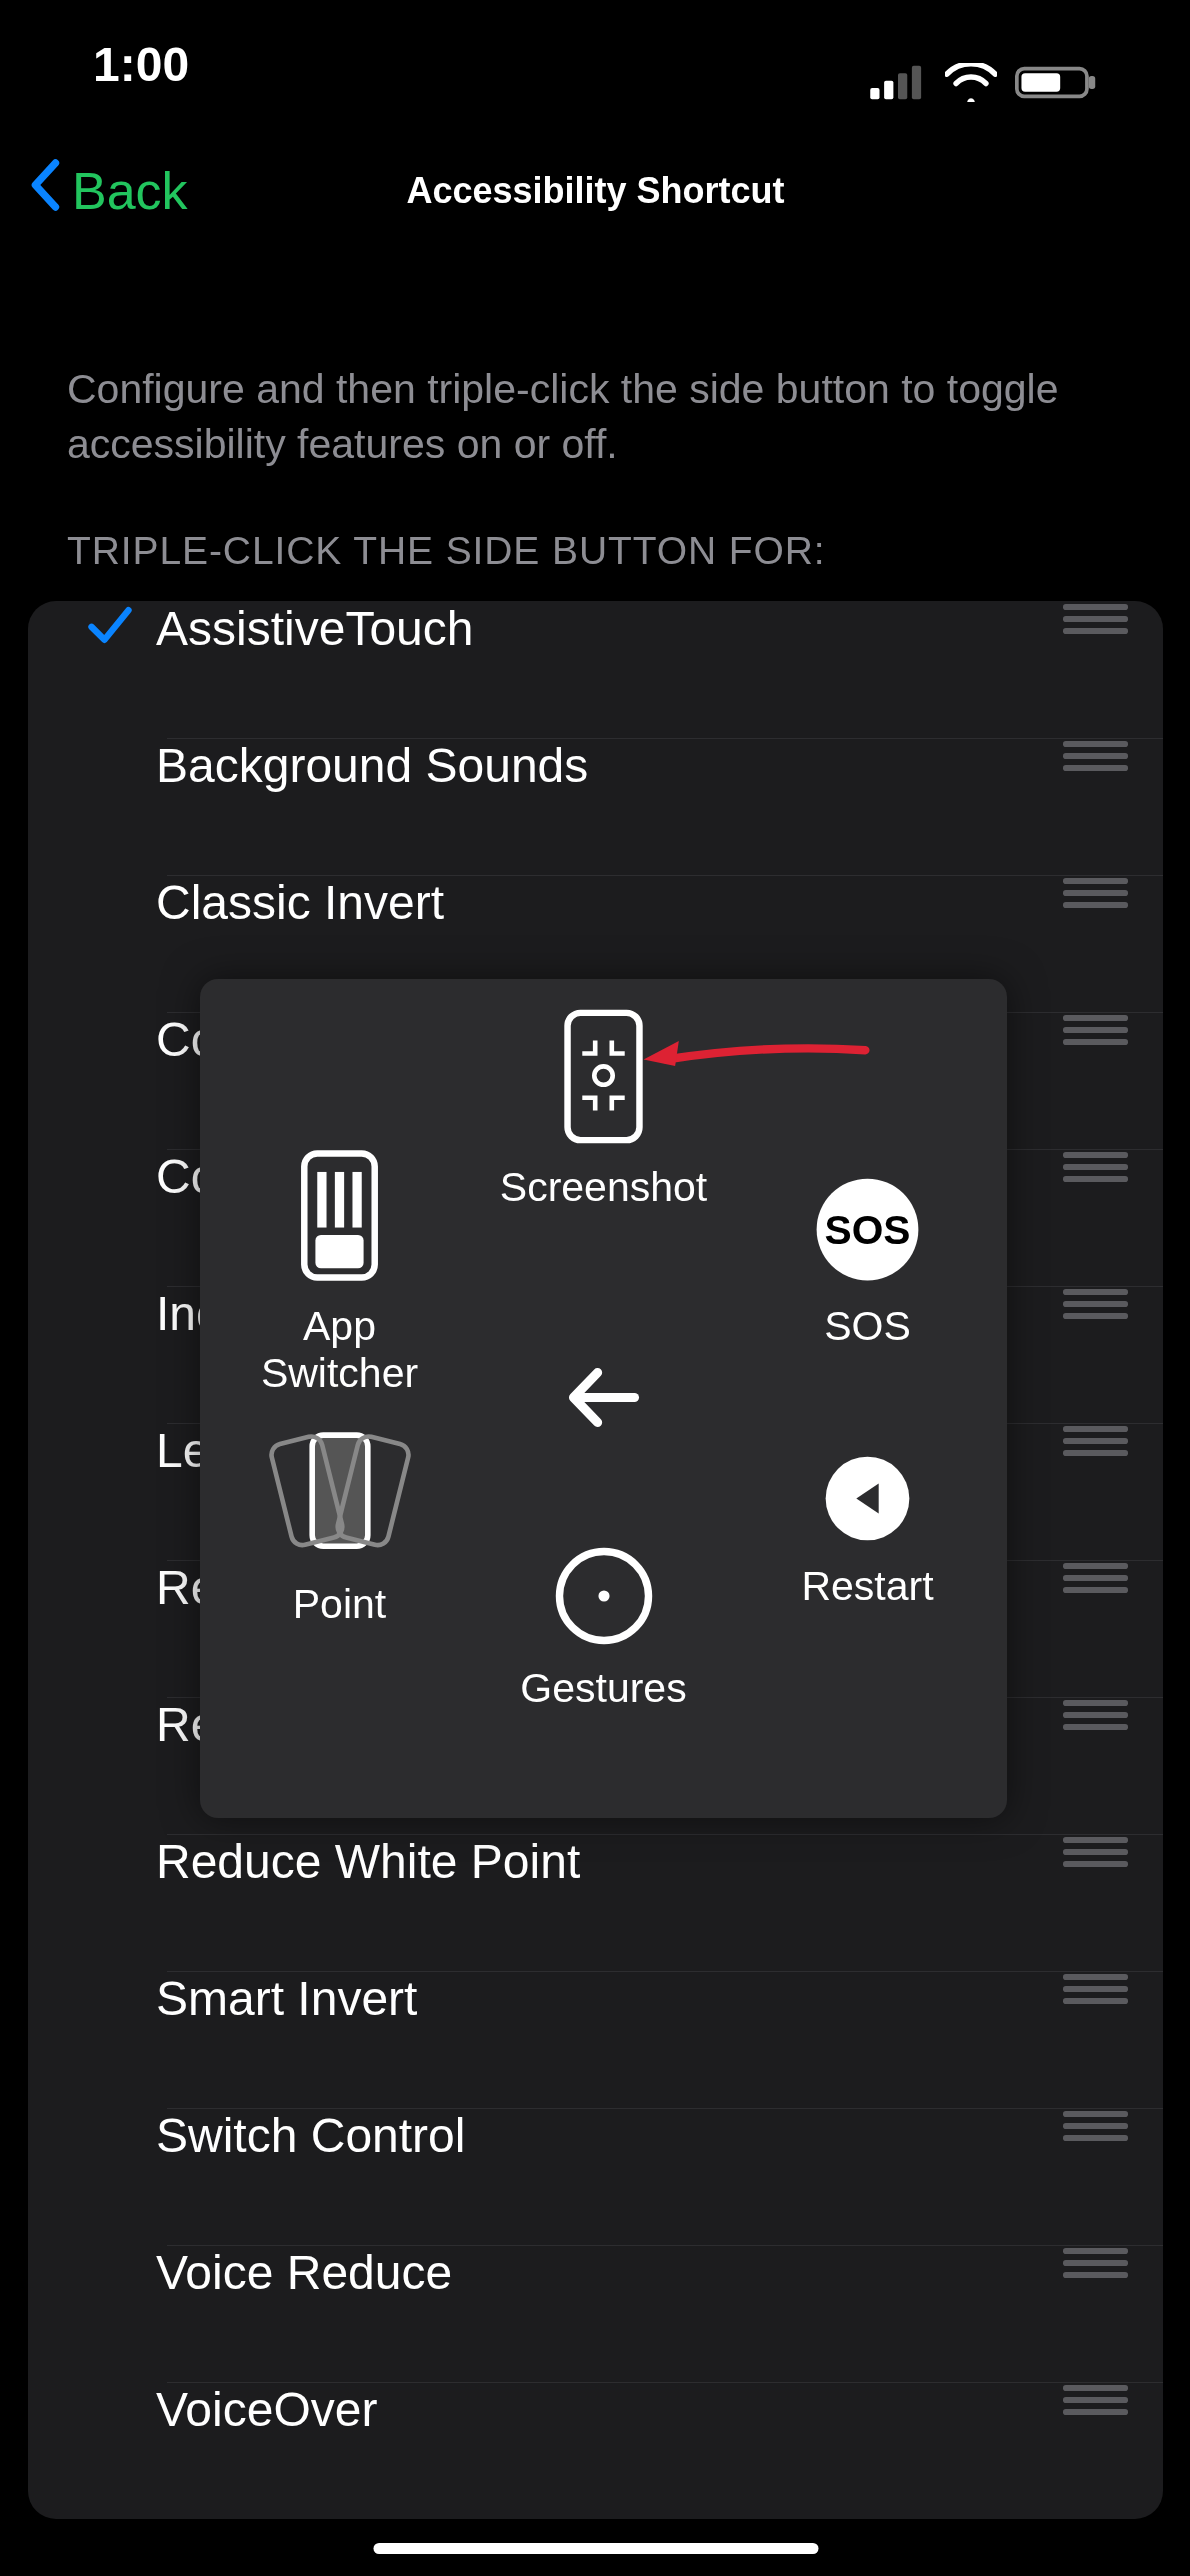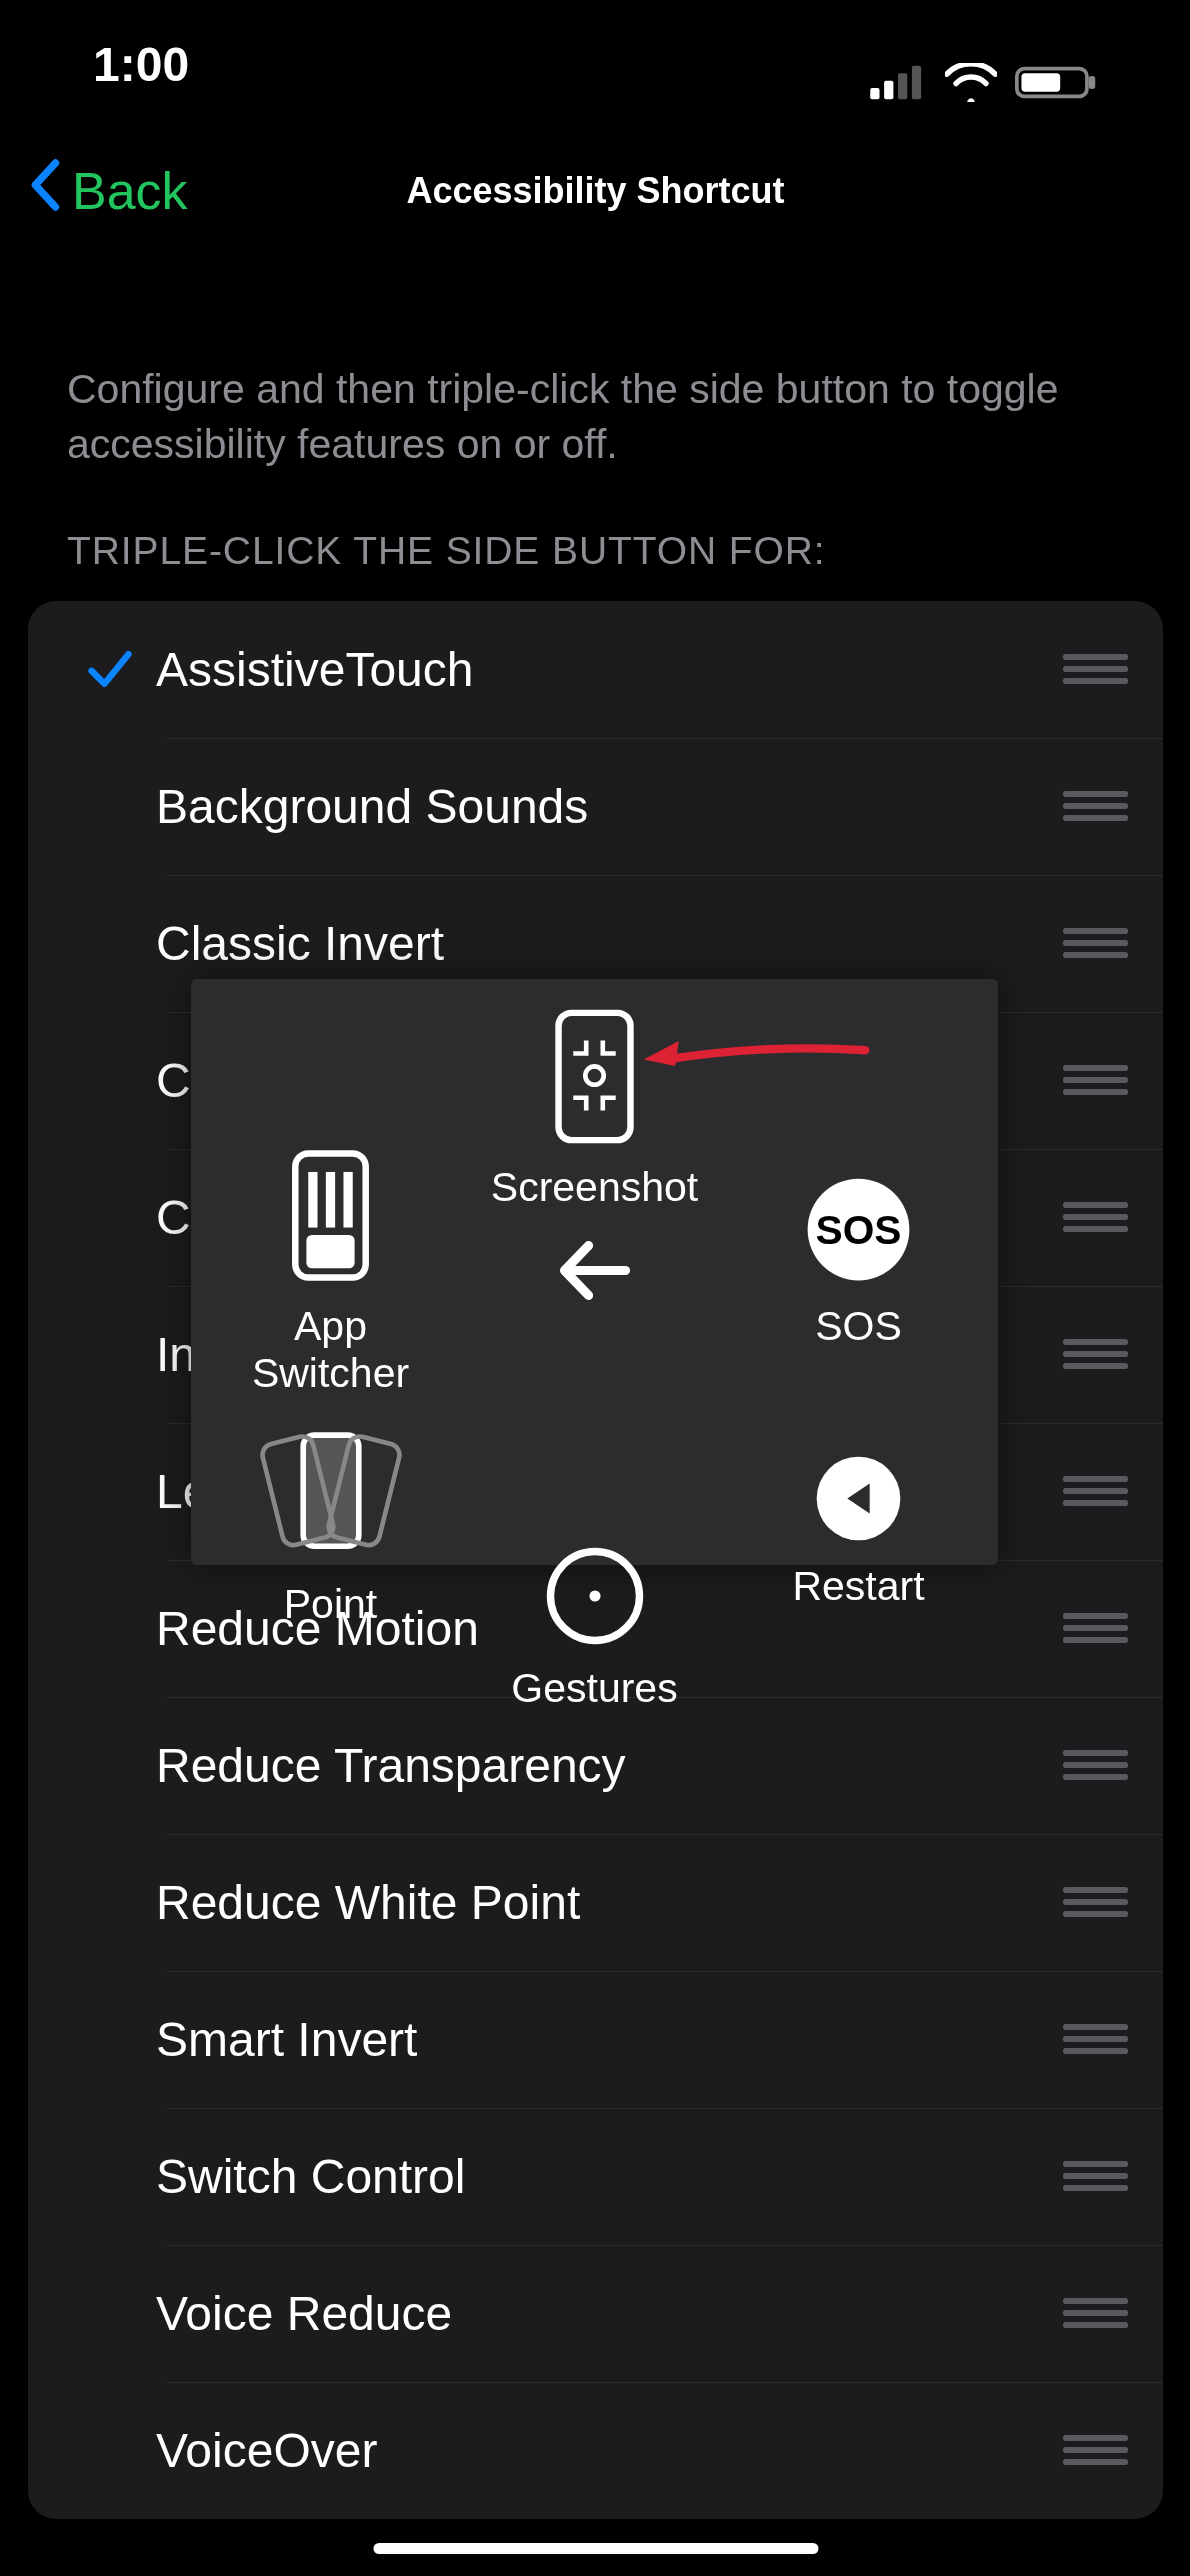--- a/index.html
+++ b/index.html
@@ -63,21 +63,21 @@
 
   
   .list {
     margin: 0 28px;
     background: #1c1c1e;
     border-radius: 28px;
     overflow: hidden;
   }
   .row {
     display: flex;
-    align-items: center;
+    align-items: flex-start;
     height: 137px;
     padding: 0 35px 0 35px;
     position: relative;
   }
   .row + .row::before {
     content: "";
     position: absolute;
     top: 0; left: 139px; right: 0;
     height: 0.9px;
     background: #2d2d30;
@@ -100,25 +100,25 @@
     display: block;
     height: 5.6px;
     background: #5a5a5e;
     border-radius: 2.8px;
   }
 
   
   .atm {
     position: absolute;
     top: 979px;
-    left: 191px;
+    left: 200px;
     width: 807px;
-    height: 586px;
+    height: 839px;
     background: #2c2c2e;
-    border-radius: 6px;
+    border-radius: 18px;
     box-shadow: 0 0 37px rgba(0,0,0,0.5);
   }
   .atm-item {
     position: absolute;
     display: flex;
     flex-direction: column;
     align-items: center;
     gap: 15px;
     width: 223px;
   }

